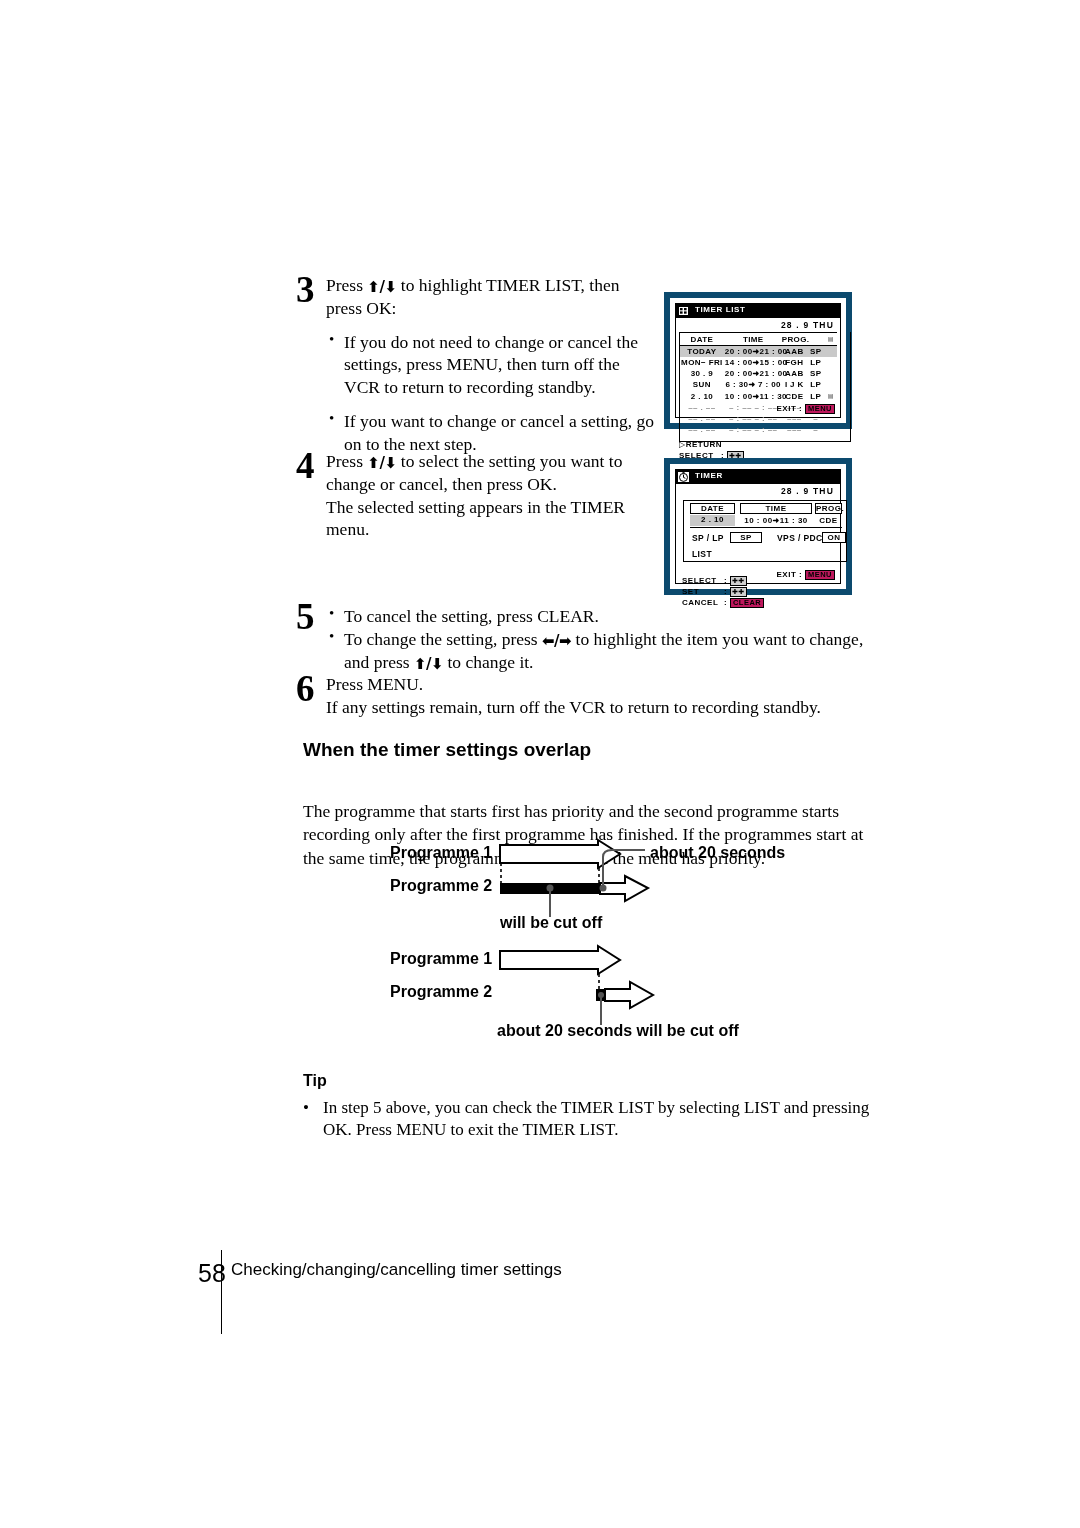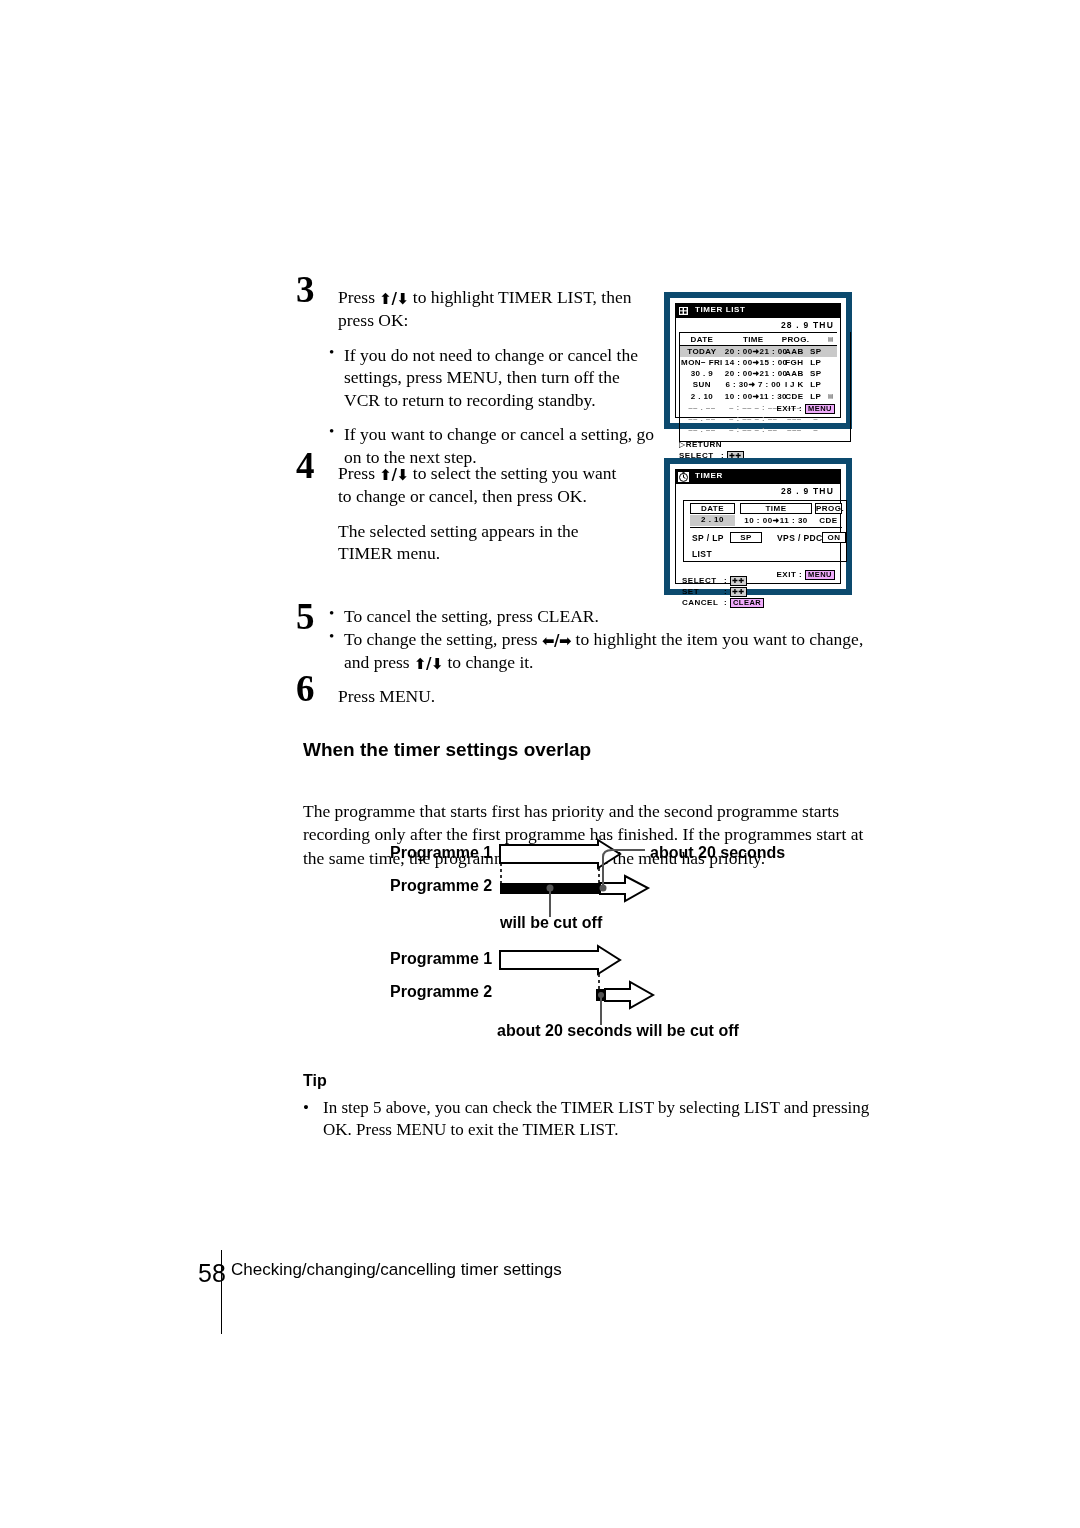--- a/index.html
+++ b/index.html
@@ -31,21 +31,21 @@
     font-weight: bold;
     line-height: 0.85;
     width: 30px;
     flex: 0 0 30px;
     text-align: left;
   }
   .step-body {
     font-size: 17.5px;
     line-height: 1.30;
   }
-  .step-body p { margin: 12px; }
+  .step-body p { margin: 0; }
   .gap-top { margin-top: 13px; }
 
   ul.bullets {
     margin: 0;
     padding: 0;
     list-style: none;
   }
   ul.bullets li {
     position: relative;
     padding-left: 18px;
@@ -182,21 +182,21 @@
     line-height: 8px;
     font-size: 7.5px;
     background: #fff;
   }
   .key.inv {
     background: #000;
     color: #fff;
     border-color: #000;
   }
   .key.gray {
-    background: #f0abfc;
+    background: #be185d;
   }
   .arrkey {
     display: inline-block;
     border: 1px solid #000;
     background: #cfcfcf;
     padding: 0 1px;
     font-family: "DejaVu Sans", sans-serif;
     font-size: 7px;
     line-height: 8px;
   }
@@ -331,20 +331,21 @@
           <span>to change it.</span>
         </li>
       </ul>
     </div>
   </div>
 
   <div class="step" style="left:296px; top:673px; width:578px;">
     <div class="step-num">6</div>
     <div class="step-body" style="width:548px;">
       <p>Press MENU.</p>
+      <p class="gap-top">If any settings remain, turn off the VCR to return to recording standby.</p>
     </div>
   </div>
 
   <div class="osd" style="left:664px; top:292px; width:188px; height:137px;">
     <div class="osd-inner">
 
       <div class="osd-title-bar"></div>
       <div class="osd-icon">
         <svg width="11" height="10" viewBox="0 0 11 10">
           <rect x="0.5" y="0.5" width="10" height="9" fill="none" stroke="#000" stroke-width="1"></rect>

